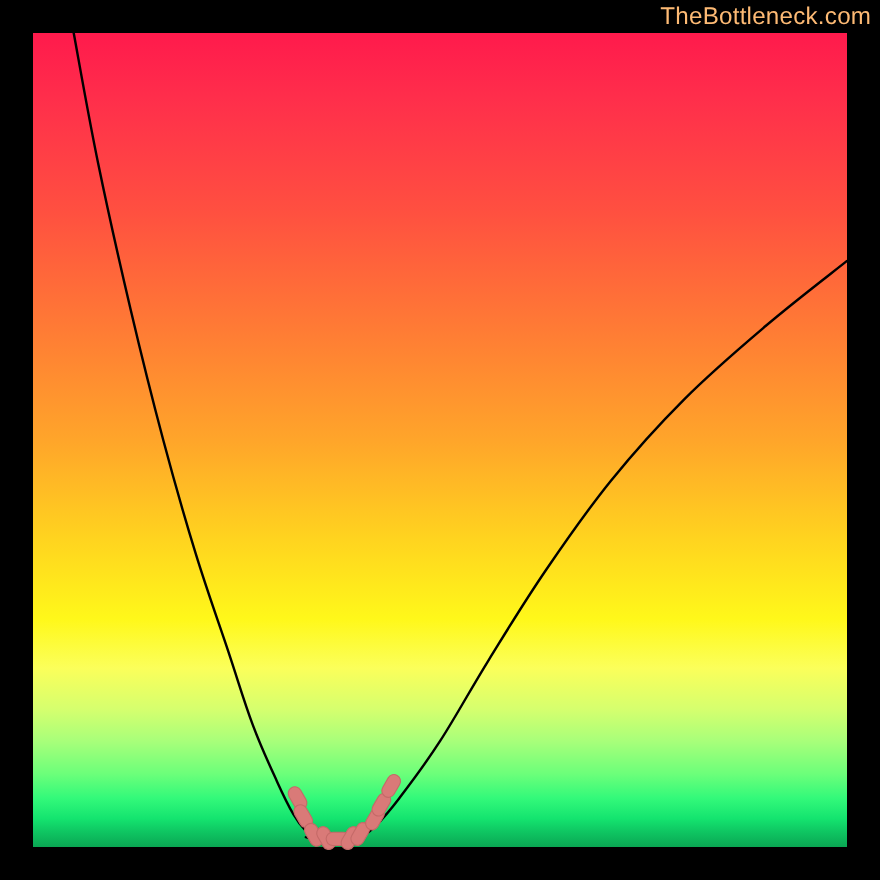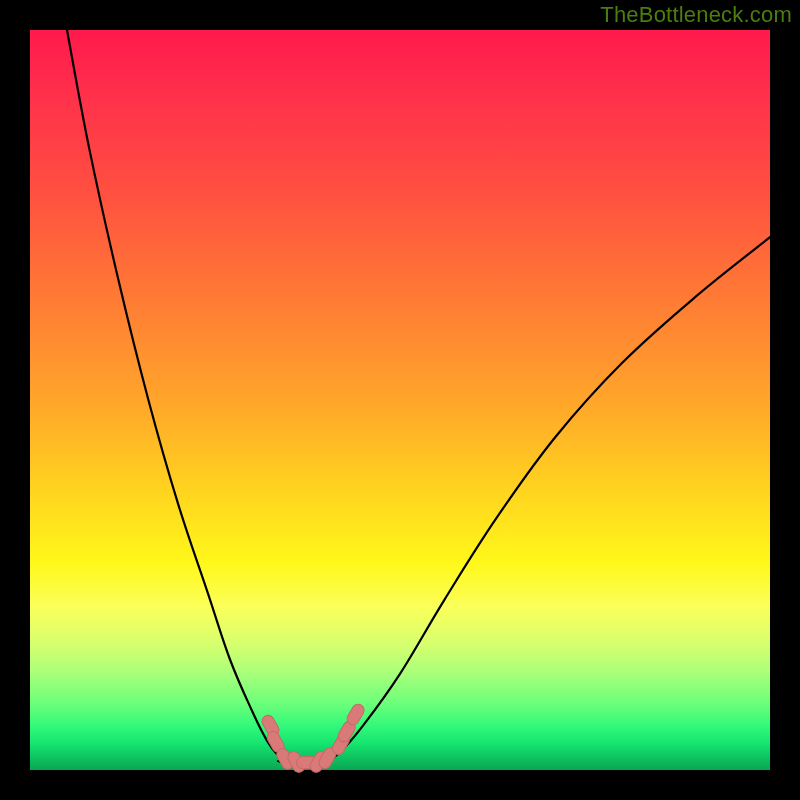--- a/index.html
+++ b/index.html
@@ -42,21 +42,21 @@
       #33f97a 94%,
       #14e46f 96.5%,
       #0fc863 98%,
       #0aa653 100%
     );
   }
   .watermark {
     position: absolute;
     top: 2px;
     right: 8px;
-    color: #4d7c0f;
+    color: #fdba74;
     font-size: 22px;
     letter-spacing: 0.2px;
     user-select: none;
   }
   svg.curves {
     position: absolute;
     top: 0;
     left: 0;
   }
 </style>

